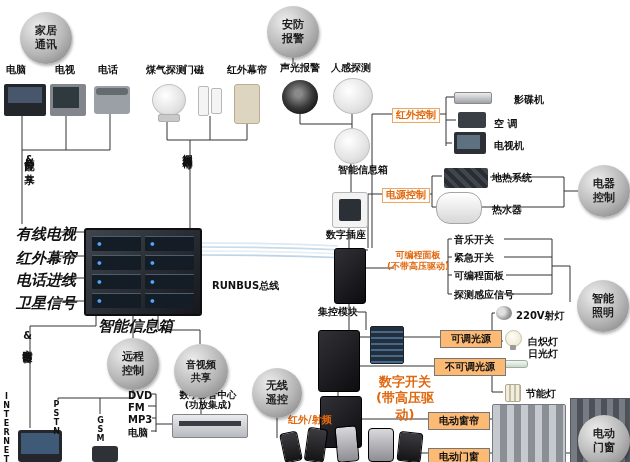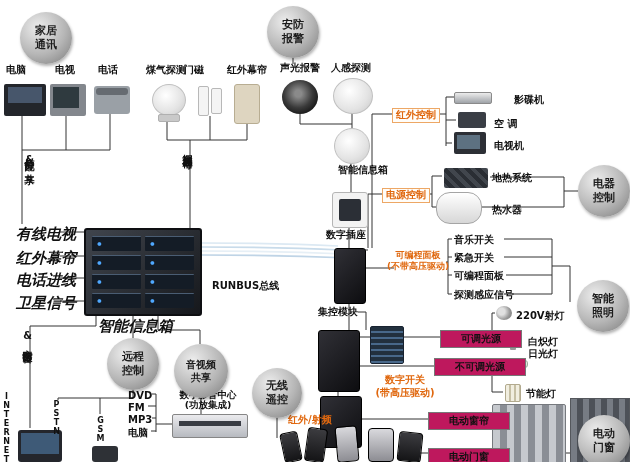--- a/index.html
+++ b/index.html
@@ -6,21 +6,21 @@
   .canvas{position:relative;width:630px;height:462px;background:#fff;overflow:hidden;
           font-family:"DejaVu Sans",sans-serif;}
   svg.lines{position:absolute;left:0;top:0;z-index:0;}
   .dev{position:absolute;z-index:1;}
   .lbl{position:absolute;z-index:2;font-size:10px;font-weight:bold;color:#111;white-space:nowrap;line-height:1.1;}
   .lbl.big{font-size:15px;font-style:italic;}
   .vlbl{position:absolute;z-index:2;writing-mode:vertical-rl;text-orientation:upright;font-size:10px;font-weight:bold;color:#111;letter-spacing:1px;line-height:1;}
   .vlbl.small{font-size:8px;letter-spacing:0;}
   .olbl{position:absolute;z-index:2;color:#e0680f;font-size:10px;font-weight:bold;text-align:center;white-space:pre-line;line-height:1.25;}
   .obox{border:1px solid #eda765;background:#fffdf9;padding:0 3px;}
-  .wbox{position:absolute;z-index:2;border:1px solid #777;background:#be185d;font-size:10px;font-weight:bold;color:#111;padding:1px 20px;white-space:nowrap;}
+  .wbox{position:absolute;z-index:2;border:1px solid #777;background:#fdba74;font-size:10px;font-weight:bold;color:#111;padding:1px 10px;white-space:nowrap;}
   .bubble{position:absolute;z-index:3;border-radius:50%;
           background:radial-gradient(circle at 35% 30%, #ededed, #b5b5b5 55%, #8e8e8e 85%);
           box-shadow:1px 2px 3px rgba(0,0,0,.3);
           display:flex;align-items:center;justify-content:center;text-align:center;
           font-weight:bold;font-size:11px;color:#1c1c1c;white-space:pre-line;line-height:1.3;}
   
   .laptop{background:#23262b;border-radius:2px;}
   .screen{position:absolute;background:#47566b;}
   .crt{background:#83878d;border-radius:2px;}
   .crt .screen{left:3px;top:3px;right:7px;bottom:8px;background:#2f3a3f;}
@@ -184,21 +184,21 @@
   <div class="lbl" style="left:212px;top:280px">RUNBUS总线</div>
 
   <div class="lbl" style="left:338px;top:164px">智能信息箱</div>
   <div class="lbl" style="left:326px;top:229px">数字插座</div>
   <div class="lbl" style="left:318px;top:306px">集控模块</div>
 
   <div class="olbl obox" style="left:392px;top:108px">红外控制</div>
   <div class="olbl obox" style="left:382px;top:188px">电源控制</div>
   <div class="olbl" style="left:386px;top:250px;width:64px;font-size:9px">可编程面板
 (不带高压驱动)</div>
-  <div class="olbl" style="left:372px;top:374px;width:66px;font-size:10px">数字开关
+  <div class="olbl" style="left:372px;top:374px;width:66px;font-size:13px">数字开关
 (带高压驱动)</div>
   <div class="olbl" style="left:288px;top:414px">红外/射频</div>
 
   <div class="lbl" style="left:514px;top:94px">影碟机</div>
   <div class="lbl" style="left:494px;top:118px">空 调</div>
   <div class="lbl" style="left:494px;top:140px">电视机</div>
   <div class="lbl" style="left:492px;top:172px">地热系统</div>
   <div class="lbl" style="left:492px;top:204px">热水器</div>
   <div class="lbl" style="left:454px;top:234px">音乐开关</div>
   <div class="lbl" style="left:454px;top:252px">紧急开关</div>

